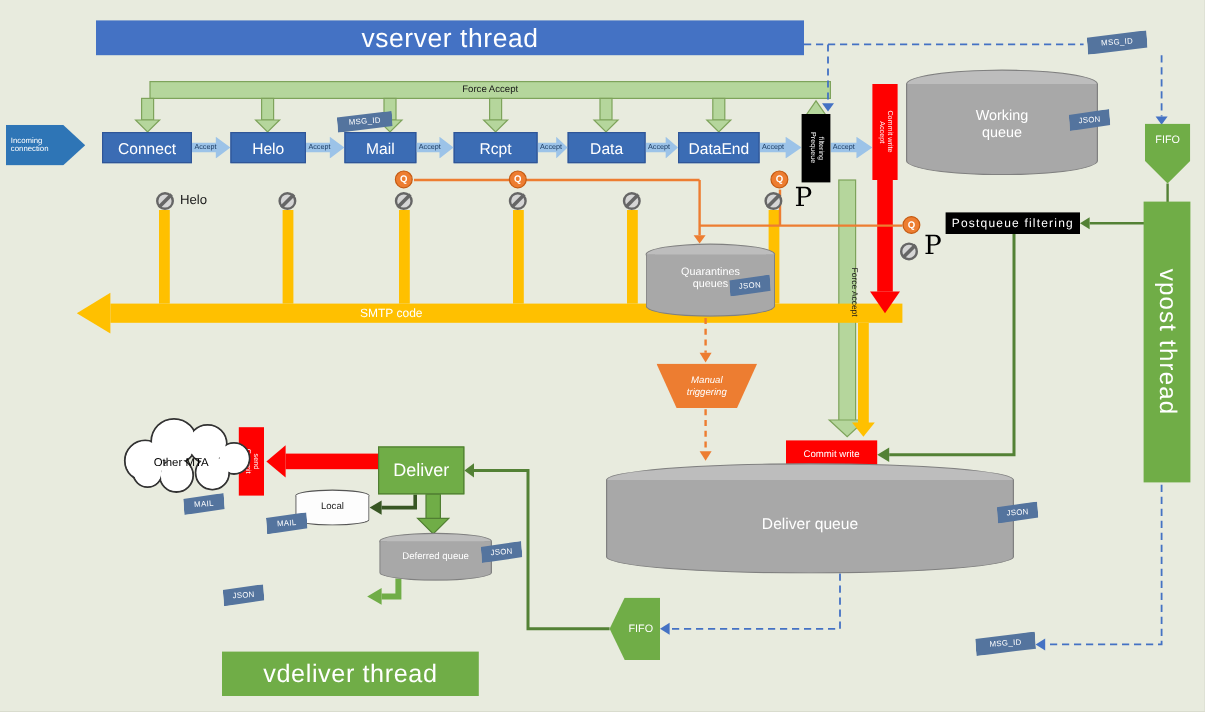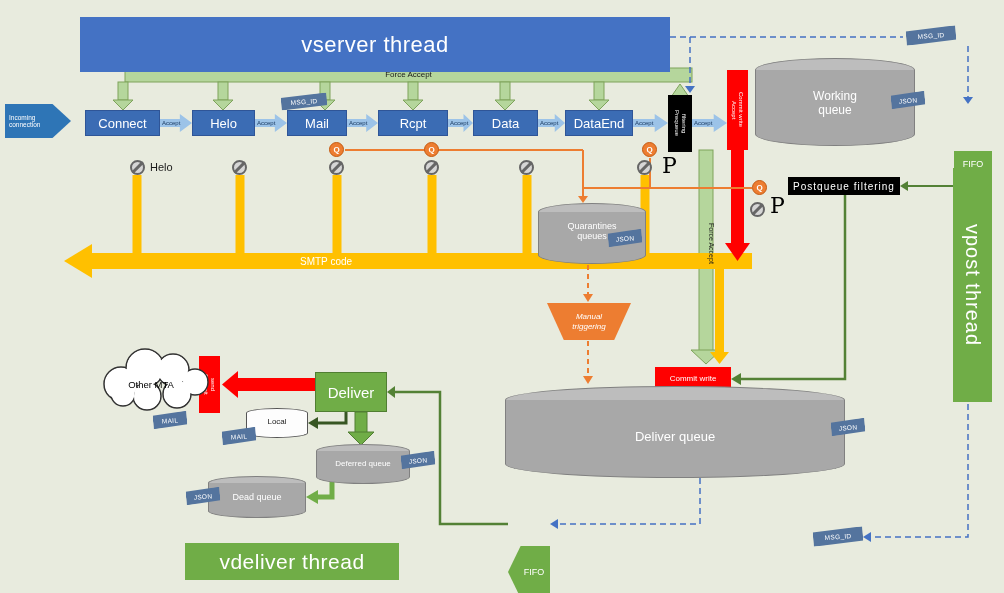--- a/index.html
+++ b/index.html
@@ -36,21 +36,21 @@
   .cyl .top{position:absolute;left:0;right:0;top:0;height:var(--e);background:#bdbdbd;
             border:1.5px solid #808080;border-radius:50%;box-sizing:border-box;}
   .cyl .body{position:absolute;left:0;right:0;top:calc(var(--e) / 2);bottom:0;background:#a8a8a8;
              border:1.5px solid #808080;border-top:none;box-sizing:border-box;
              border-radius:0 0 50% 50% / 0 0 var(--r) var(--r);}
   .cyl .label{position:absolute;left:0;right:0;color:#fff;text-align:center;line-height:1.15;}
   .cyl.white .top{background:#fdfdfd;border-color:#555;}
   .cyl.white .body{background:#fdfdfd;border-color:#555;}
   .cyl.white .label{color:#222;}
 
-  .fifo{background:#70ad47;color:#fff;font-size:9px;display:flex;justify-content:center;margin-top:48px;}
+  .fifo{background:#70ad47;color:#fff;font-size:9px;display:flex;justify-content:center;}
   .fifo.down{clip-path:polygon(0 0,100% 0,100% 62%,50% 100%,0 62%);padding-top:8px;}
   .fifo.left{clip-path:polygon(30% 0,100% 0,100% 100%,30% 100%,0 50%);align-items:center;padding-left:10px;}
 
   .trap{background:#ed7d31;color:#fff;font-size:8px;text-align:center;display:flex;align-items:center;
         justify-content:center;clip-path:polygon(0 0,100% 0,80% 100%,20% 100%);line-height:1.2;}
   .trap .w{width:56px;font-style:italic;}
 
   .deny{position:absolute;width:11px;height:11px;border:2px solid #666;border-radius:50%;background:#d6d6d6;}
   .deny::after{content:"";position:absolute;top:4px;left:-2px;width:15px;height:2.5px;background:#666;
                transform:rotate(-45deg);}
@@ -159,21 +159,21 @@
     <g>
       <rect x="355" y="412" width="12" height="21" fill="#70ad47" stroke="#507e32"></rect>
       <polygon points="348,432 374,432 361,445" fill="#70ad47" stroke="#507e32"></polygon>
     </g>
     <g stroke="#70ad47" stroke-width="5" fill="none">
       <path d="M332,482 V497 H318"></path>
         <polygon points="318,490 318,504 306,497" fill="#70ad47" stroke="none"></polygon>
     </g>
   </svg>
 
-  <div class="abs banner" style="left:80px;top:17px;width:590px;height:55px">
+  <div class="abs banner" style="left:80px;top:17px;width:590px;height:29px">
     <span>vserver thread</span>
   </div>
   <div class="abs vbanner" style="left:953px;top:168px;width:39px;height:234px">
     <span class="vt">vpost thread</span>
   </div>
   <div class="abs banner green" style="left:185px;top:543px;width:214px;height:37px;font-size:21px">
     <span>vdeliver thread</span>
   </div>
 
   <div class="abs incoming" style="left:5px;top:104px;width:66px;height:34px">
@@ -255,25 +255,20 @@
   </div>
   <div class="cyl" style="left:505px;top:386px;width:340px;height:92px;--e:28px;--r:14px">
     <div class="top"></div>
     <div class="body"></div>
     <div class="label" style="top:44px;font-size:13px">Deliver queue</div>
   </div>
   <div class="cyl" style="left:316px;top:444px;width:94px;height:40px;--e:14px;--r:7px">
     <div class="top"></div>
     <div class="body"></div>
     <div class="label" style="top:15px;font-size:8px">Deferred queue</div>
-  </div>
-  <div class="cyl" style="left:208px;top:476px;width:98px;height:42px;--e:14px;--r:7px">
-    <div class="top"></div>
-    <div class="body"></div>
-    <div class="label" style="top:16px;font-size:9px">Dead queue</div>
   </div>
 
   <svg class="abs" style="left:93px;top:342px" width="128" height="70">
     <g stroke="#333" stroke-width="1.5" fill="#fff">
       <circle cx="28" cy="42" r="17"></circle>
         <circle cx="52" cy="26" r="19"></circle>
         <circle cx="80" cy="28" r="16"></circle>
       <circle cx="102" cy="40" r="13"></circle>
         <circle cx="84" cy="52" r="14"></circle>
         <circle cx="54" cy="54" r="14"></circle>

